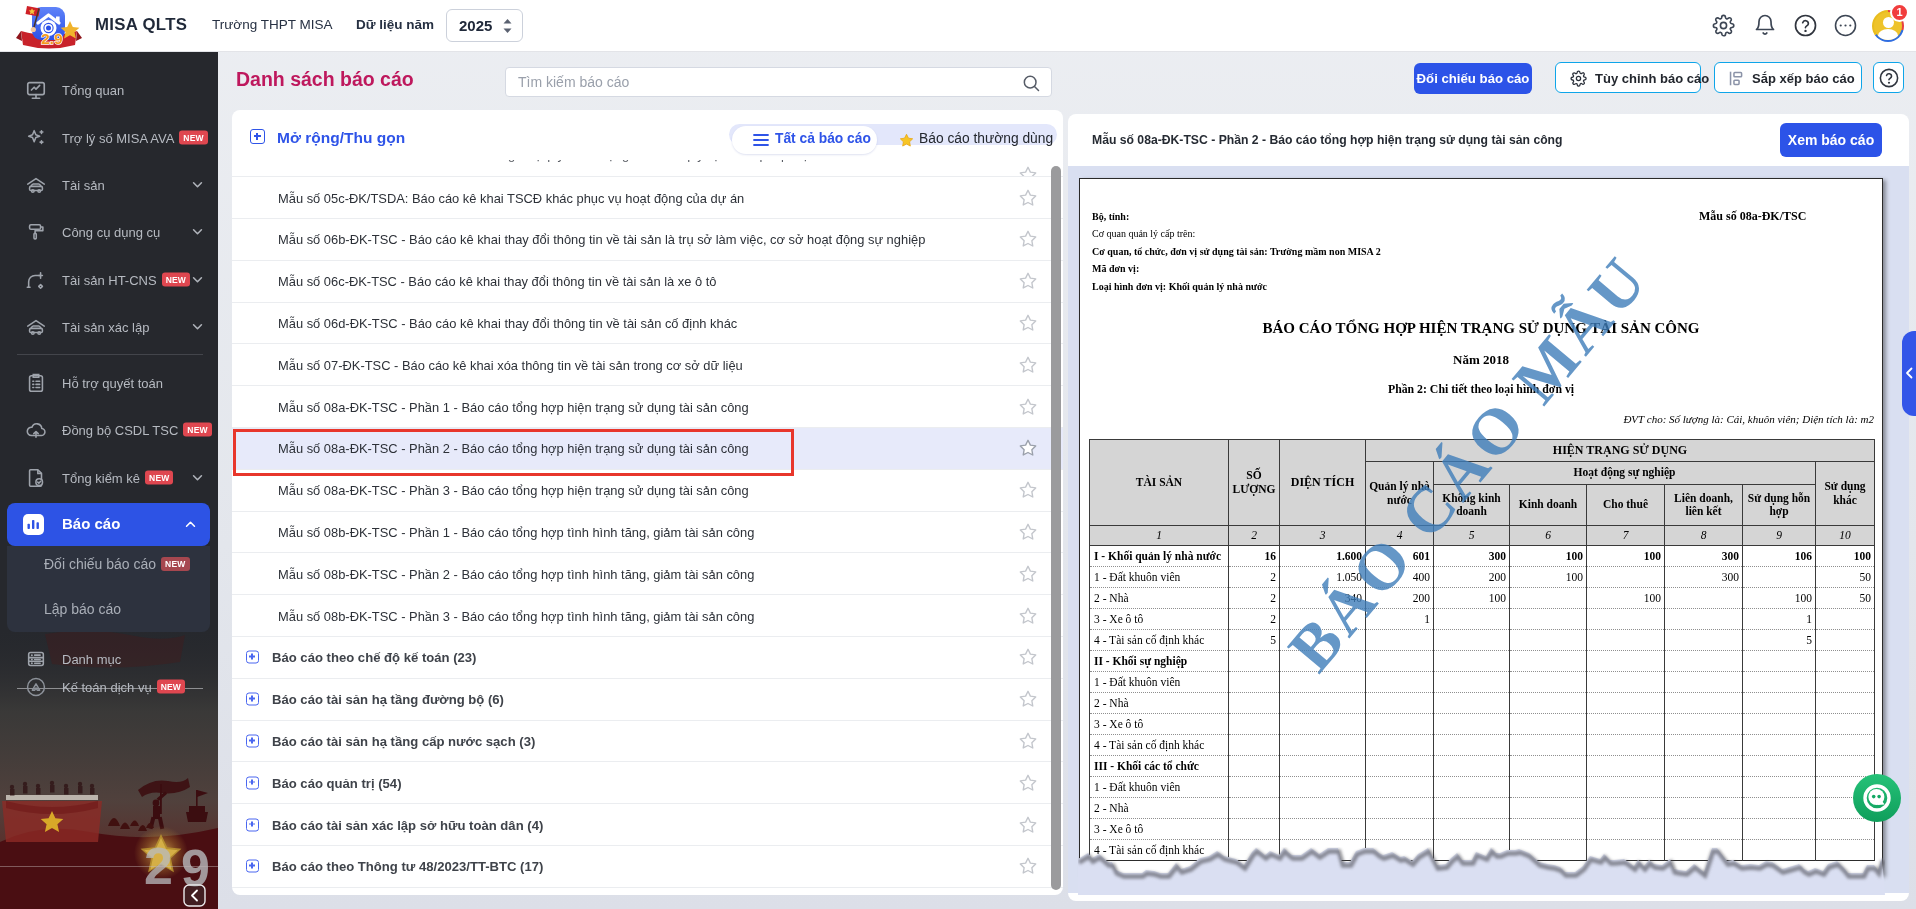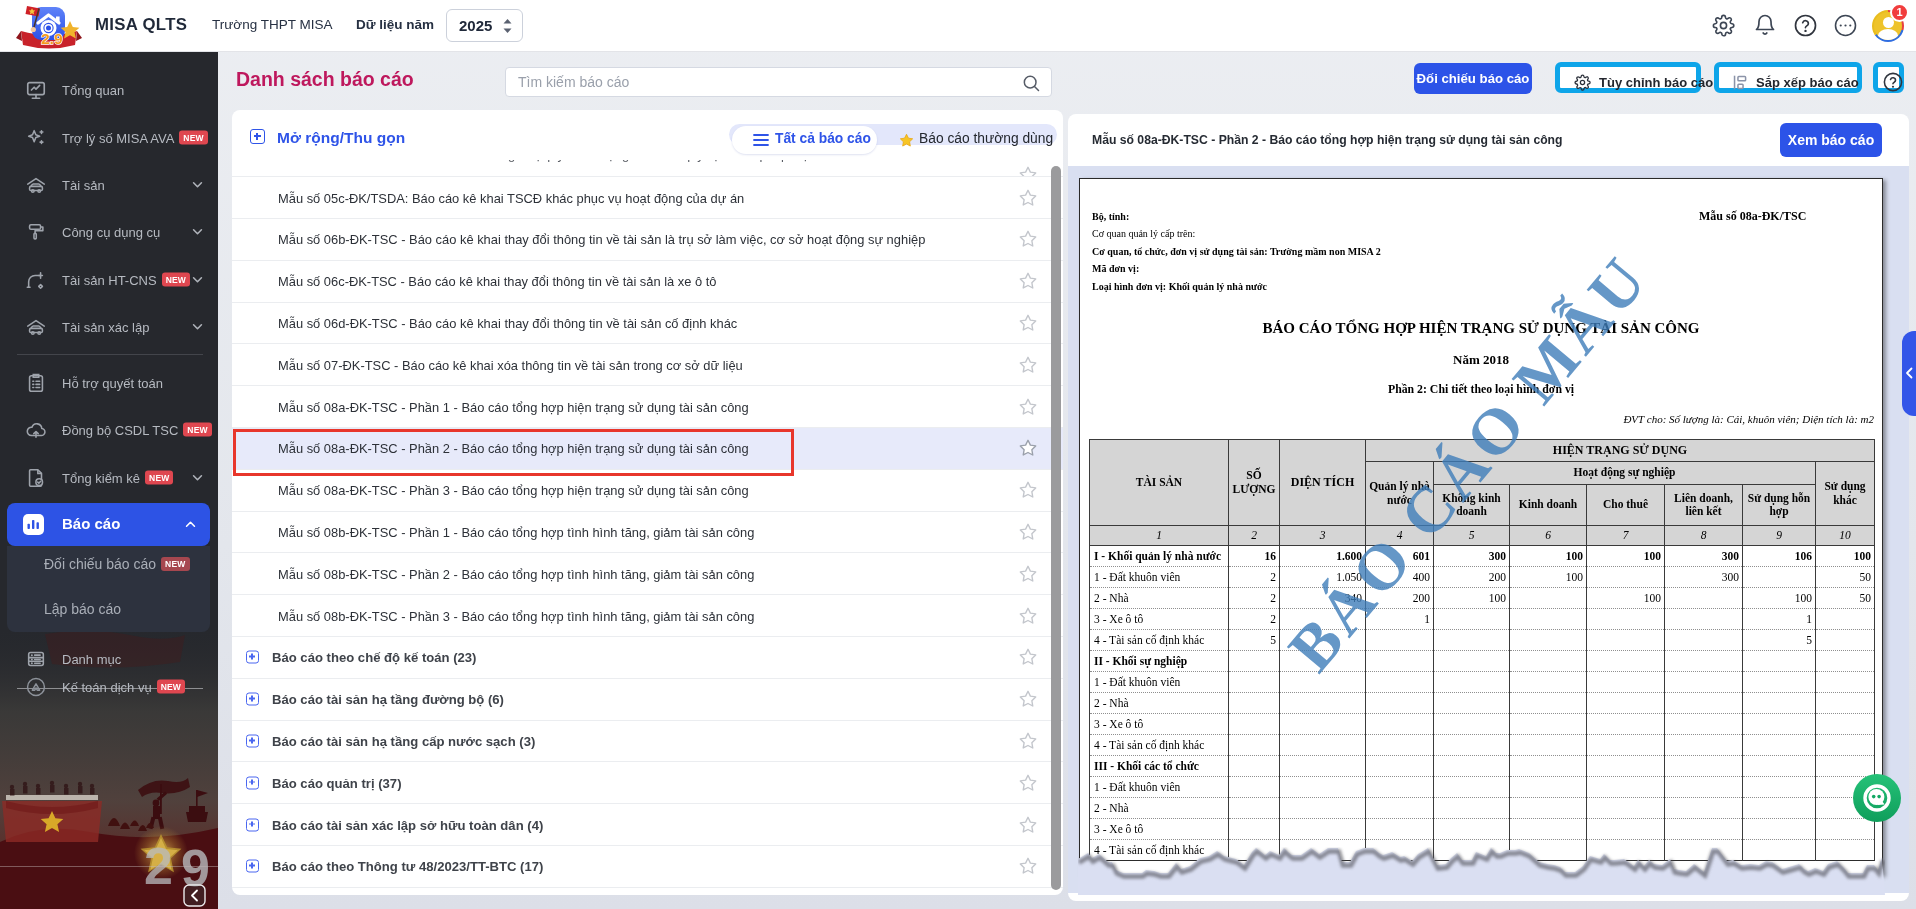--- a/index.html
+++ b/index.html
@@ -15,21 +15,21 @@
 .mi{position:absolute;left:0;width:218px;height:47px;}
 .mi .txt{position:absolute;left:62px;top:50%;transform:translateY(-50%);font-size:13px;color:#b6bac1;white-space:nowrap;}
 .mi .ic{position:absolute;left:25px;top:50%;transform:translateY(-50%);width:22px;height:22px;}
 .chev{position:absolute;right:15px;top:50%;transform:translateY(-50%);width:11px;height:7px;}
 .newb{display:inline-block;background:#df4750;color:#fff;font-size:8.5px;font-weight:bold;border-radius:3px;padding:2px 4px;vertical-align:2px;margin-left:5px;letter-spacing:.2px;}
 .sdiv{position:absolute;left:17px;width:186px;height:1px;background:#43454b;}
 .content-title{left:236px;top:68px;font-size:19.5px;font-weight:bold;color:#be185d;}
 .search{left:505px;top:67px;width:547px;height:30px;background:#fff;border:1px solid #d5d9e2;border-radius:4px;}
 .search span{position:absolute;left:12px;top:6px;font-size:14px;color:#9aa0ab;}
 .btn-blue{background:#2c53e8;color:#fff;font-weight:bold;border-radius:6px;text-align:center;white-space:nowrap;}
-.btn-white{background:#fff;border:5px solid #0ea5e9;border-radius:6px;color:#23272e;font-weight:bold;white-space:nowrap;}
+.btn-white{background:#fff;border:1px solid #0ea5e9;border-radius:6px;color:#23272e;font-weight:bold;white-space:nowrap;}
 .panel{background:#fff;border-radius:8px;}
 .listrow{position:absolute;left:0;width:831px;height:42px;border-bottom:1px solid #ebedf0;}
 .listrow .t{position:absolute;left:46px;top:50%;transform:translateY(-50%);font-size:12.9px;color:#2d3138;white-space:nowrap;}
 .grprow .t{left:40px;font-weight:bold;color:#3f434a;font-size:13.1px;}
 .star{position:absolute;right:24px;top:50%;transform:translateY(-50%);width:22px;height:22px;}
 .plus{position:absolute;left:14px;top:50%;transform:translateY(-50%);width:13px;height:13px;border:1.6px solid #4a67f0;border-radius:3px;}
 .plus:before{content:"";position:absolute;left:2px;top:4.2px;width:5.8px;height:1.6px;background:#4a67f0;}
 .plus:after{content:"";position:absolute;left:4.2px;top:2px;width:1.6px;height:5.8px;background:#4a67f0;}
 .doc{font-family:"Liberation Serif",serif;color:#000;}
 .dt{position:absolute;white-space:nowrap;}
@@ -441,21 +441,21 @@
     </div>
 <div class="listrow grprow" style="top:610.4px;">
       <div class="plus"></div>
       <div class="t">Báo cáo tài sản hạ tầng cấp nước sạch (3)</div>
       <svg class="star" viewBox="0 0 24 24" fill="none" stroke="#c3c6cc" stroke-width="1.5" stroke-linejoin="round">
         <path d="M12 3.6l2.6 5.3 5.8.85-4.2 4.1 1 5.8-5.2-2.75L6.8 19.6l1-5.8-4.2-4.1 5.8-.85z"></path>
       </svg>
     </div>
 <div class="listrow grprow" style="top:652.2px;">
       <div class="plus"></div>
-      <div class="t">Báo cáo quản trị (37)</div>
+      <div class="t">Báo cáo quản trị (54)</div>
       <svg class="star" viewBox="0 0 24 24" fill="none" stroke="#c3c6cc" stroke-width="1.5" stroke-linejoin="round">
         <path d="M12 3.6l2.6 5.3 5.8.85-4.2 4.1 1 5.8-5.2-2.75L6.8 19.6l1-5.8-4.2-4.1 5.8-.85z"></path>
       </svg>
     </div>
 <div class="listrow grprow" style="top:694.0px;">
       <div class="plus"></div>
       <div class="t">Báo cáo tài sản xác lập sở hữu toàn dân (4)</div>
       <svg class="star" viewBox="0 0 24 24" fill="none" stroke="#c3c6cc" stroke-width="1.5" stroke-linejoin="round">
         <path d="M12 3.6l2.6 5.3 5.8.85-4.2 4.1 1 5.8-5.2-2.75L6.8 19.6l1-5.8-4.2-4.1 5.8-.85z"></path>
       </svg>

